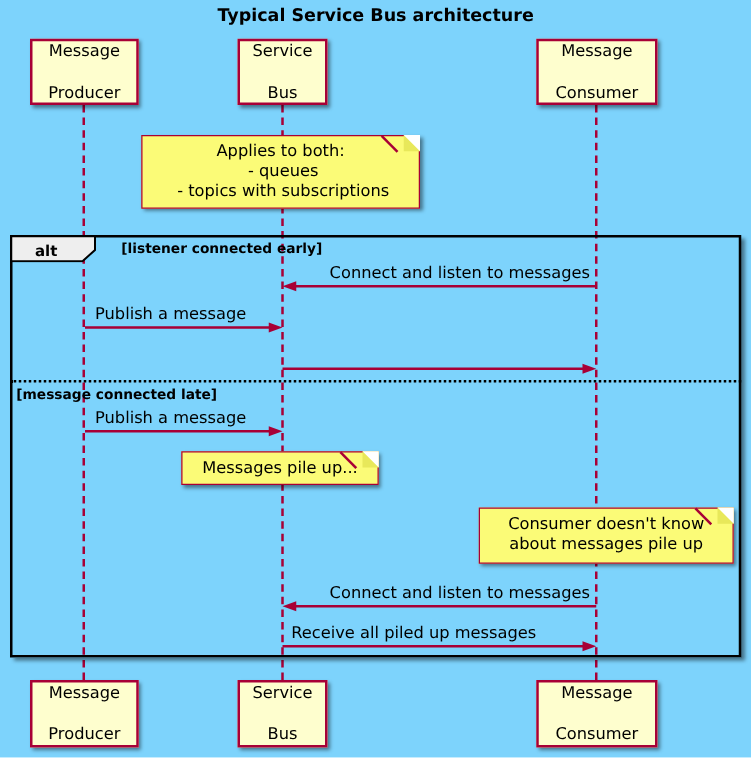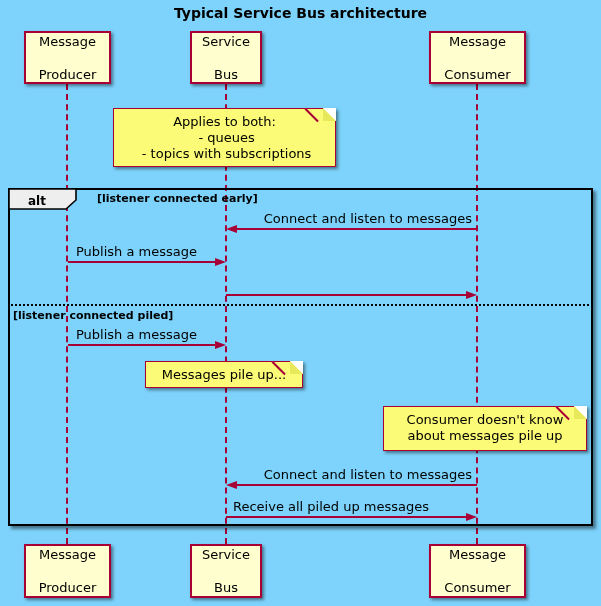--- a/index.html
+++ b/index.html
@@ -123,21 +123,21 @@
   <div class="arrow-head left" style="left:226px; top:225px;"></div>
 
   <div class="msg-label" style="left:76px; top:244px;">Publish a message</div>
   <div class="msg-line" style="left:68px; top:261px; width:148px;"></div>
   <div class="arrow-head right" style="left:215px; top:258px;"></div>
 
   <div class="msg-line" style="left:226px; top:294px; width:241px;"></div>
   <div class="arrow-head right" style="left:466px; top:291px;"></div>
 
   <div class="divider" style="left:8px; top:304px; width:585px;"></div>
-  <div class="guard" style="left:13px; top:309px;">[listener connected piled]</div>
+  <div class="guard" style="left:13px; top:309px;">[message connected late]</div>
 
   <div class="msg-label" style="left:76px; top:327px;">Publish a message</div>
   <div class="msg-line" style="left:68px; top:344px; width:148px;"></div>
   <div class="arrow-head right" style="left:215px; top:341px;"></div>
 
   <div class="note" style="left:145px; top:361px; width:158px; height:27px;">
     <span class="note-line">Messages pile up...</span>
   </div>
 
   <div class="note" style="left:383px; top:406px; width:204px; height:45px;">

